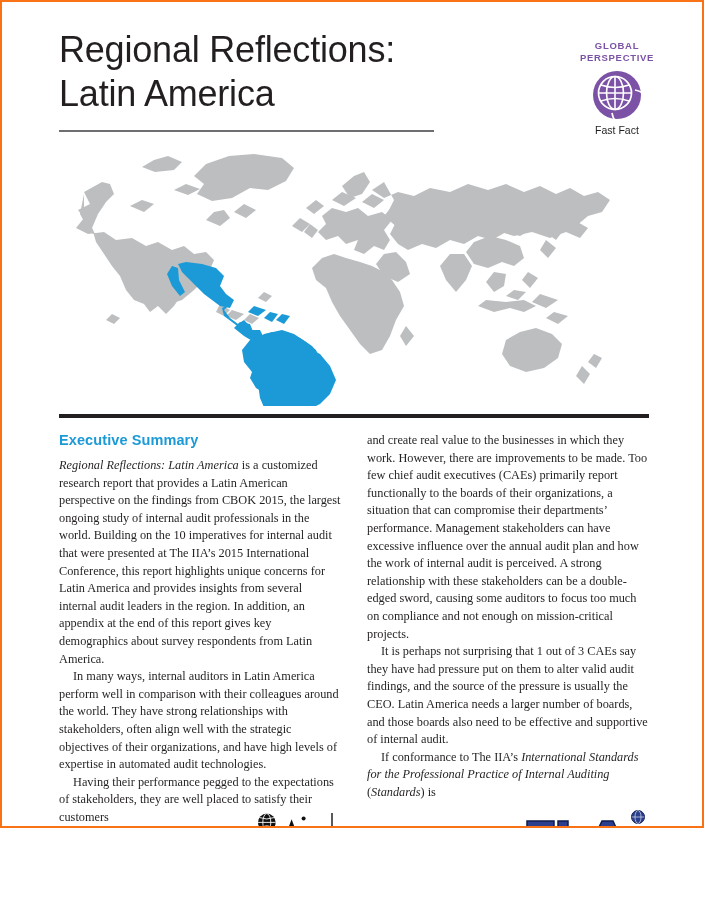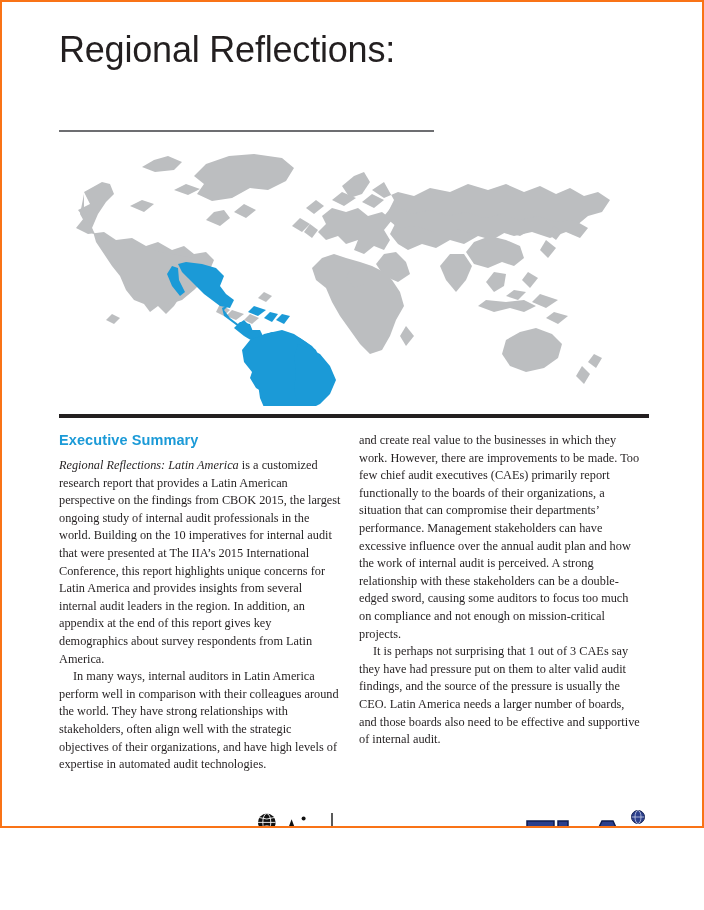--- a/index.html
+++ b/index.html
@@ -97,21 +97,21 @@
   }
 
   
   .body-cols {
     position: absolute;
     left: 57px;
     top: 430px;
     width: 590px;
     height: 355px;
     display: flex;
-    gap: 18px;
+    gap: 26px;
   }
   .col {
     width: 282px;
   }
   .sec-heading {
     font-family: "Liberation Sans", sans-serif;
     font-weight: bold;
     font-size: 14.5px;
     color: #1b9ad7;
     margin: 0 0 9px 0;
@@ -208,23 +208,43 @@
   }
 </style>
 </head>
 <body>
 
 <div class="page">
 
   <div class="header">
     <div class="doc-title">
       <div>Regional Reflections:</div>
+      <div>Latin America</div>
     </div>
     <div class="title-rule"></div>
 
+    <div class="gp-badge">
+      <div class="gp-kicker">
+        <div>GLOBAL</div>
+        <div>PERSPECTIVE</div>
+      </div>
+      <div class="gp-globe">
+        <svg viewBox="0 0 100 100" xmlns="http://www.w3.org/2000/svg">
+          <circle cx="50" cy="50" r="48" fill="#7b52a5"></circle>
+          <circle cx="46" cy="46" r="33" fill="none" stroke="#ffffff" stroke-width="3.4"></circle>
+          <ellipse cx="46" cy="46" rx="17" ry="33" fill="none" stroke="#ffffff" stroke-width="3.2"></ellipse>
+          <line x1="13" y1="46" x2="79" y2="46" stroke="#ffffff" stroke-width="3.2"></line>
+          <path d="M18 30 Q46 40 74 30" fill="none" stroke="#ffffff" stroke-width="3.2"></path>
+          <path d="M18 62 Q46 52 74 62" fill="none" stroke="#ffffff" stroke-width="3.2"></path>
+          <line x1="46" y1="13" x2="46" y2="79" stroke="#ffffff" stroke-width="3.2"></line>
+          <path d="M86 40 A40 40 0 1 1 40 86" fill="none" stroke="#ffffff" stroke-width="3.4"></path>
+        </svg>
+      </div>
+      <div class="gp-caption">Fast Fact</div>
+    </div>
   </div>
 
   <div class="map-wrap">
     <svg viewBox="0 0 600 252" xmlns="http://www.w3.org/2000/svg" preserveAspectRatio="xMidYMid meet">
       <g fill="#bcbec0">
 
         <path d="M175 2 L152 10 L140 22 L150 30 L143 40 L158 47 L178 44 L196 34 L214 36 L232 27 L240 14 L228 4 L200 0 Z"></path>
         <path d="M100 6 L88 13 L101 18 L120 16 L128 8 L114 2 Z"></path>
         <path d="M132 30 L120 36 L134 41 L146 35 Z"></path>
 
@@ -328,27 +348,29 @@
 
   <div class="body-cols">
 
     <div class="col">
       <div class="sec-heading">Executive Summary</div>
 
       <p><em>Regional Reflections: Latin America</em><span> is a customized research report that provides a Latin American perspective on the findings from CBOK 2015, the largest ongoing study of internal audit professionals in the world. Building on the 10 imperatives for internal audit that were presented at The IIA’s 2015 International Conference, this report highlights unique concerns for Latin America and provides insights from several internal audit leaders in the region. In addition, an appendix at the end of this report gives key demographics about survey respondents from Latin America.</span></p>
 
       <p class="indent">In many ways, internal auditors in Latin America perform well in comparison with their colleagues around the world. They have strong relationships with stakeholders, often align well with the strategic objectives of their organizations, and have high levels of expertise in automated audit technologies.</p>
 
+      <p class="indent">Having their performance pegged to the expectations of stakeholders, they are well placed to satisfy their customers</p>
     </div>
 
     <div class="col">
       <p>and create real value to the businesses in which they work. However, there are improvements to be made. Too few chief audit executives (CAEs) primarily report functionally to the boards of their organizations, a situation that can compromise their departments’ performance. Management stakeholders can have excessive influence over the annual audit plan and how the work of internal audit is perceived. A strong relationship with these stakeholders can be a double-edged sword, causing some auditors to focus too much on compliance and not enough on mission-critical projects.</p>
 
       <p class="indent">It is perhaps not surprising that 1 out of 3 CAEs say they have had pressure put on them to alter valid audit findings, and the source of the pressure is usually the CEO. Latin America needs a larger number of boards, and those boards also need to be effective and supportive of internal audit.</p>
 
+      <p class="indent"><span>If conformance to The IIA’s </span><em>International Standards for</em><span> </span><em>the Professional Practice of Internal Auditing</em><span> (</span><em>Standards</em><span>) is</span></p>
     </div>
   </div>
 
   <div class="footer">
 
     <div class="cbok-block">
       <div class="iia-logo">
         <svg class="iia-mark" viewBox="0 0 160 100" xmlns="http://www.w3.org/2000/svg">
           <circle cx="42" cy="26" r="22" fill="#111"></circle>
           <g stroke="#fff" stroke-width="2.2" fill="none">

